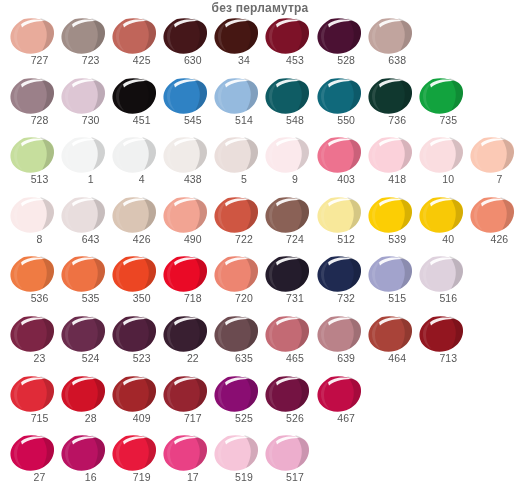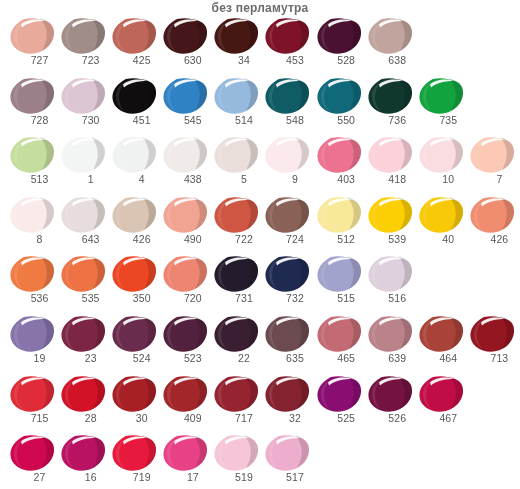--- a/index.html
+++ b/index.html
@@ -661,20 +661,34 @@
                 </linearGradient>
               </defs>
               <path d="M30 6 C48 2 62 6 74 10 C86 14 91 24 90 36 C89 50 80 63 66 70 C54 76 40 77 28 73 C14 68 4 58 3 45 C2 33 8 22 18 14 C22 11 26 7 30 6 Z" fill="#ec4623"></path>
               <path d="M62 4 C78 8 91 20 90 36 C89 50 80 63 66 70 C74 56 78 40 74 26 C71 16 67 9 62 4 Z" fill="#000000" fill-opacity="0.14"></path>
               <path d="M24 17 C32 9 46 6 58 7 C63 7.4 68 8.6 71 10.2 C66 10.6 58 10.4 50 12 C40 14 31 18 26 23 Z" fill="#ffffff" fill-opacity="0.92"></path>
               <path d="M10 40 C10 28 17 18 27 13 C20 22 16 32 16 42 C16 53 20 63 27 70 C16 64 10 52 10 40 Z" fill="#ffffff" fill-opacity="0.10"></path>
             </svg>
           </span><span class="swatch-label">350</span></div><div class="swatch-cell"><span class="swatch-blob">
             <svg viewBox="0 0 92 80" preserveAspectRatio="none">
               <defs>
+                <linearGradient id="g4_3" x1="0" y1="0" x2="1" y2="0.35">
+                  <stop offset="0%" stop-color="#ea0a26"></stop>
+                  <stop offset="62%" stop-color="#ea0a26"></stop>
+                  <stop offset="100%" stop-color="#ea0a26" stop-opacity="1"></stop>
+                </linearGradient>
+              </defs>
+              <path d="M30 6 C48 2 62 6 74 10 C86 14 91 24 90 36 C89 50 80 63 66 70 C54 76 40 77 28 73 C14 68 4 58 3 45 C2 33 8 22 18 14 C22 11 26 7 30 6 Z" fill="#ea0a26"></path>
+              <path d="M62 4 C78 8 91 20 90 36 C89 50 80 63 66 70 C74 56 78 40 74 26 C71 16 67 9 62 4 Z" fill="#000000" fill-opacity="0.14"></path>
+              <path d="M24 17 C32 9 46 6 58 7 C63 7.4 68 8.6 71 10.2 C66 10.6 58 10.4 50 12 C40 14 31 18 26 23 Z" fill="#ffffff" fill-opacity="0.92"></path>
+              <path d="M10 40 C10 28 17 18 27 13 C20 22 16 32 16 42 C16 53 20 63 27 70 C16 64 10 52 10 40 Z" fill="#ffffff" fill-opacity="0.10"></path>
+            </svg>
+          </span><span class="swatch-label">718</span></div><div class="swatch-cell"><span class="swatch-blob">
+            <svg viewBox="0 0 92 80" preserveAspectRatio="none">
+              <defs>
                 <linearGradient id="g4_4" x1="0" y1="0" x2="1" y2="0.35">
                   <stop offset="0%" stop-color="#ed8571"></stop>
                   <stop offset="62%" stop-color="#ed8571"></stop>
                   <stop offset="100%" stop-color="#ed8571" stop-opacity="1"></stop>
                 </linearGradient>
               </defs>
               <path d="M30 6 C48 2 62 6 74 10 C86 14 91 24 90 36 C89 50 80 63 66 70 C54 76 40 77 28 73 C14 68 4 58 3 45 C2 33 8 22 18 14 C22 11 26 7 30 6 Z" fill="#ed8571"></path>
               <path d="M62 4 C78 8 91 20 90 36 C89 50 80 63 66 70 C74 56 78 40 74 26 C71 16 67 9 62 4 Z" fill="#000000" fill-opacity="0.14"></path>
               <path d="M24 17 C32 9 46 6 58 7 C63 7.4 68 8.6 71 10.2 C66 10.6 58 10.4 50 12 C40 14 31 18 26 23 Z" fill="#ffffff" fill-opacity="0.92"></path>
               <path d="M10 40 C10 28 17 18 27 13 C20 22 16 32 16 42 C16 53 20 63 27 70 C16 64 10 52 10 40 Z" fill="#ffffff" fill-opacity="0.10"></path>
@@ -732,34 +746,20 @@
               </defs>
               <path d="M30 6 C48 2 62 6 74 10 C86 14 91 24 90 36 C89 50 80 63 66 70 C54 76 40 77 28 73 C14 68 4 58 3 45 C2 33 8 22 18 14 C22 11 26 7 30 6 Z" fill="#ded1dd"></path>
               <path d="M62 4 C78 8 91 20 90 36 C89 50 80 63 66 70 C74 56 78 40 74 26 C71 16 67 9 62 4 Z" fill="#000000" fill-opacity="0.14"></path>
               <path d="M24 17 C32 9 46 6 58 7 C63 7.4 68 8.6 71 10.2 C66 10.6 58 10.4 50 12 C40 14 31 18 26 23 Z" fill="#ffffff" fill-opacity="0.92"></path>
               <path d="M10 40 C10 28 17 18 27 13 C20 22 16 32 16 42 C16 53 20 63 27 70 C16 64 10 52 10 40 Z" fill="#ffffff" fill-opacity="0.10"></path>
             </svg>
           </span><span class="swatch-label">516</span></div></div>
       <div class="swatch-row"><div class="swatch-cell"><span class="swatch-blob">
             <svg viewBox="0 0 92 80" preserveAspectRatio="none">
               <defs>
-                <linearGradient id="g5_0" x1="0" y1="0" x2="1" y2="0.35">
-                  <stop offset="0%" stop-color="#8674ab"></stop>
-                  <stop offset="62%" stop-color="#8674ab"></stop>
-                  <stop offset="100%" stop-color="#8674ab" stop-opacity="1"></stop>
-                </linearGradient>
-              </defs>
-              <path d="M30 6 C48 2 62 6 74 10 C86 14 91 24 90 36 C89 50 80 63 66 70 C54 76 40 77 28 73 C14 68 4 58 3 45 C2 33 8 22 18 14 C22 11 26 7 30 6 Z" fill="#8674ab"></path>
-              <path d="M62 4 C78 8 91 20 90 36 C89 50 80 63 66 70 C74 56 78 40 74 26 C71 16 67 9 62 4 Z" fill="#000000" fill-opacity="0.14"></path>
-              <path d="M24 17 C32 9 46 6 58 7 C63 7.4 68 8.6 71 10.2 C66 10.6 58 10.4 50 12 C40 14 31 18 26 23 Z" fill="#ffffff" fill-opacity="0.92"></path>
-              <path d="M10 40 C10 28 17 18 27 13 C20 22 16 32 16 42 C16 53 20 63 27 70 C16 64 10 52 10 40 Z" fill="#ffffff" fill-opacity="0.10"></path>
-            </svg>
-          </span><span class="swatch-label">19</span></div><div class="swatch-cell"><span class="swatch-blob">
-            <svg viewBox="0 0 92 80" preserveAspectRatio="none">
-              <defs>
                 <linearGradient id="g5_1" x1="0" y1="0" x2="1" y2="0.35">
                   <stop offset="0%" stop-color="#7d2545"></stop>
                   <stop offset="62%" stop-color="#7d2545"></stop>
                   <stop offset="100%" stop-color="#7d2545" stop-opacity="1"></stop>
                 </linearGradient>
               </defs>
               <path d="M30 6 C48 2 62 6 74 10 C86 14 91 24 90 36 C89 50 80 63 66 70 C54 76 40 77 28 73 C14 68 4 58 3 45 C2 33 8 22 18 14 C22 11 26 7 30 6 Z" fill="#7d2545"></path>
               <path d="M62 4 C78 8 91 20 90 36 C89 50 80 63 66 70 C74 56 78 40 74 26 C71 16 67 9 62 4 Z" fill="#000000" fill-opacity="0.14"></path>
               <path d="M24 17 C32 9 46 6 58 7 C63 7.4 68 8.6 71 10.2 C66 10.6 58 10.4 50 12 C40 14 31 18 26 23 Z" fill="#ffffff" fill-opacity="0.92"></path>
               <path d="M10 40 C10 28 17 18 27 13 C20 22 16 32 16 42 C16 53 20 63 27 70 C16 64 10 52 10 40 Z" fill="#ffffff" fill-opacity="0.10"></path>
@@ -901,34 +901,20 @@
                 </linearGradient>
               </defs>
               <path d="M30 6 C48 2 62 6 74 10 C86 14 91 24 90 36 C89 50 80 63 66 70 C54 76 40 77 28 73 C14 68 4 58 3 45 C2 33 8 22 18 14 C22 11 26 7 30 6 Z" fill="#d11227"></path>
               <path d="M62 4 C78 8 91 20 90 36 C89 50 80 63 66 70 C74 56 78 40 74 26 C71 16 67 9 62 4 Z" fill="#000000" fill-opacity="0.14"></path>
               <path d="M24 17 C32 9 46 6 58 7 C63 7.4 68 8.6 71 10.2 C66 10.6 58 10.4 50 12 C40 14 31 18 26 23 Z" fill="#ffffff" fill-opacity="0.92"></path>
               <path d="M10 40 C10 28 17 18 27 13 C20 22 16 32 16 42 C16 53 20 63 27 70 C16 64 10 52 10 40 Z" fill="#ffffff" fill-opacity="0.10"></path>
             </svg>
           </span><span class="swatch-label">28</span></div><div class="swatch-cell"><span class="swatch-blob">
             <svg viewBox="0 0 92 80" preserveAspectRatio="none">
               <defs>
-                <linearGradient id="g6_3" x1="0" y1="0" x2="1" y2="0.35">
-                  <stop offset="0%" stop-color="#a81f25"></stop>
-                  <stop offset="62%" stop-color="#a81f25"></stop>
-                  <stop offset="100%" stop-color="#a81f25" stop-opacity="1"></stop>
-                </linearGradient>
-              </defs>
-              <path d="M30 6 C48 2 62 6 74 10 C86 14 91 24 90 36 C89 50 80 63 66 70 C54 76 40 77 28 73 C14 68 4 58 3 45 C2 33 8 22 18 14 C22 11 26 7 30 6 Z" fill="#a81f25"></path>
-              <path d="M62 4 C78 8 91 20 90 36 C89 50 80 63 66 70 C74 56 78 40 74 26 C71 16 67 9 62 4 Z" fill="#000000" fill-opacity="0.14"></path>
-              <path d="M24 17 C32 9 46 6 58 7 C63 7.4 68 8.6 71 10.2 C66 10.6 58 10.4 50 12 C40 14 31 18 26 23 Z" fill="#ffffff" fill-opacity="0.92"></path>
-              <path d="M10 40 C10 28 17 18 27 13 C20 22 16 32 16 42 C16 53 20 63 27 70 C16 64 10 52 10 40 Z" fill="#ffffff" fill-opacity="0.10"></path>
-            </svg>
-          </span><span class="swatch-label">30</span></div><div class="swatch-cell"><span class="swatch-blob">
-            <svg viewBox="0 0 92 80" preserveAspectRatio="none">
-              <defs>
                 <linearGradient id="g6_4" x1="0" y1="0" x2="1" y2="0.35">
                   <stop offset="0%" stop-color="#a3262a"></stop>
                   <stop offset="62%" stop-color="#a3262a"></stop>
                   <stop offset="100%" stop-color="#a3262a" stop-opacity="1"></stop>
                 </linearGradient>
               </defs>
               <path d="M30 6 C48 2 62 6 74 10 C86 14 91 24 90 36 C89 50 80 63 66 70 C54 76 40 77 28 73 C14 68 4 58 3 45 C2 33 8 22 18 14 C22 11 26 7 30 6 Z" fill="#a3262a"></path>
               <path d="M62 4 C78 8 91 20 90 36 C89 50 80 63 66 70 C74 56 78 40 74 26 C71 16 67 9 62 4 Z" fill="#000000" fill-opacity="0.14"></path>
               <path d="M24 17 C32 9 46 6 58 7 C63 7.4 68 8.6 71 10.2 C66 10.6 58 10.4 50 12 C40 14 31 18 26 23 Z" fill="#ffffff" fill-opacity="0.92"></path>
               <path d="M10 40 C10 28 17 18 27 13 C20 22 16 32 16 42 C16 53 20 63 27 70 C16 64 10 52 10 40 Z" fill="#ffffff" fill-opacity="0.10"></path>
@@ -943,34 +929,20 @@
                 </linearGradient>
               </defs>
               <path d="M30 6 C48 2 62 6 74 10 C86 14 91 24 90 36 C89 50 80 63 66 70 C54 76 40 77 28 73 C14 68 4 58 3 45 C2 33 8 22 18 14 C22 11 26 7 30 6 Z" fill="#952430"></path>
               <path d="M62 4 C78 8 91 20 90 36 C89 50 80 63 66 70 C74 56 78 40 74 26 C71 16 67 9 62 4 Z" fill="#000000" fill-opacity="0.14"></path>
               <path d="M24 17 C32 9 46 6 58 7 C63 7.4 68 8.6 71 10.2 C66 10.6 58 10.4 50 12 C40 14 31 18 26 23 Z" fill="#ffffff" fill-opacity="0.92"></path>
               <path d="M10 40 C10 28 17 18 27 13 C20 22 16 32 16 42 C16 53 20 63 27 70 C16 64 10 52 10 40 Z" fill="#ffffff" fill-opacity="0.10"></path>
             </svg>
           </span><span class="swatch-label">717</span></div><div class="swatch-cell"><span class="swatch-blob">
             <svg viewBox="0 0 92 80" preserveAspectRatio="none">
               <defs>
-                <linearGradient id="g6_6" x1="0" y1="0" x2="1" y2="0.35">
-                  <stop offset="0%" stop-color="#84222f"></stop>
-                  <stop offset="62%" stop-color="#84222f"></stop>
-                  <stop offset="100%" stop-color="#84222f" stop-opacity="1"></stop>
-                </linearGradient>
-              </defs>
-              <path d="M30 6 C48 2 62 6 74 10 C86 14 91 24 90 36 C89 50 80 63 66 70 C54 76 40 77 28 73 C14 68 4 58 3 45 C2 33 8 22 18 14 C22 11 26 7 30 6 Z" fill="#84222f"></path>
-              <path d="M62 4 C78 8 91 20 90 36 C89 50 80 63 66 70 C74 56 78 40 74 26 C71 16 67 9 62 4 Z" fill="#000000" fill-opacity="0.14"></path>
-              <path d="M24 17 C32 9 46 6 58 7 C63 7.4 68 8.6 71 10.2 C66 10.6 58 10.4 50 12 C40 14 31 18 26 23 Z" fill="#ffffff" fill-opacity="0.92"></path>
-              <path d="M10 40 C10 28 17 18 27 13 C20 22 16 32 16 42 C16 53 20 63 27 70 C16 64 10 52 10 40 Z" fill="#ffffff" fill-opacity="0.10"></path>
-            </svg>
-          </span><span class="swatch-label">32</span></div><div class="swatch-cell"><span class="swatch-blob">
-            <svg viewBox="0 0 92 80" preserveAspectRatio="none">
-              <defs>
                 <linearGradient id="g6_7" x1="0" y1="0" x2="1" y2="0.35">
                   <stop offset="0%" stop-color="#8a0d72"></stop>
                   <stop offset="62%" stop-color="#8a0d72"></stop>
                   <stop offset="100%" stop-color="#8a0d72" stop-opacity="1"></stop>
                 </linearGradient>
               </defs>
               <path d="M30 6 C48 2 62 6 74 10 C86 14 91 24 90 36 C89 50 80 63 66 70 C54 76 40 77 28 73 C14 68 4 58 3 45 C2 33 8 22 18 14 C22 11 26 7 30 6 Z" fill="#8a0d72"></path>
               <path d="M62 4 C78 8 91 20 90 36 C89 50 80 63 66 70 C74 56 78 40 74 26 C71 16 67 9 62 4 Z" fill="#000000" fill-opacity="0.14"></path>
               <path d="M24 17 C32 9 46 6 58 7 C63 7.4 68 8.6 71 10.2 C66 10.6 58 10.4 50 12 C40 14 31 18 26 23 Z" fill="#ffffff" fill-opacity="0.92"></path>
               <path d="M10 40 C10 28 17 18 27 13 C20 22 16 32 16 42 C16 53 20 63 27 70 C16 64 10 52 10 40 Z" fill="#ffffff" fill-opacity="0.10"></path>

